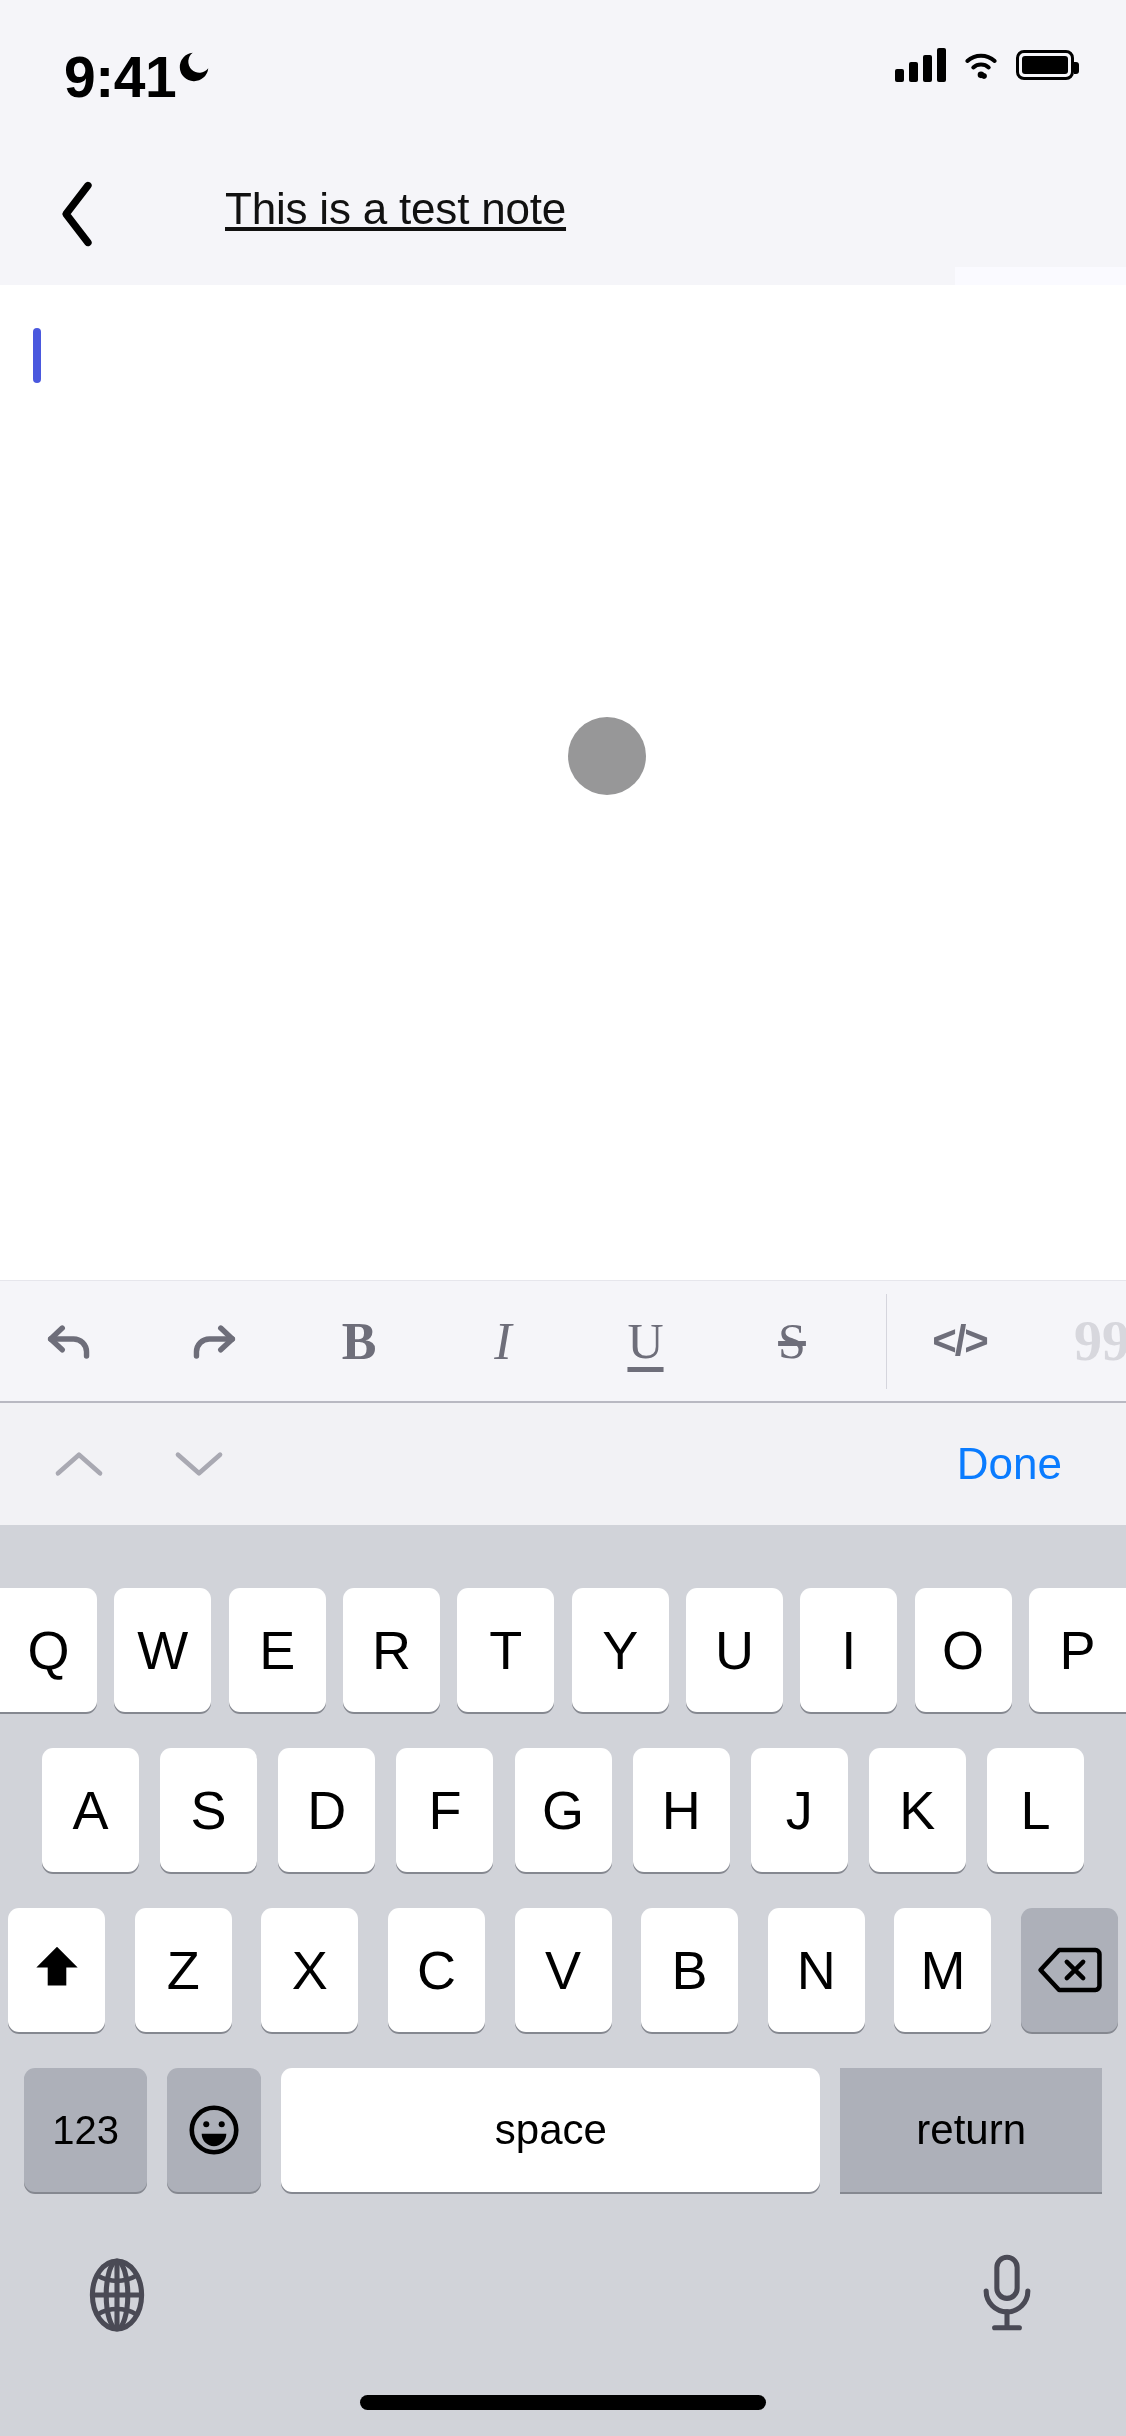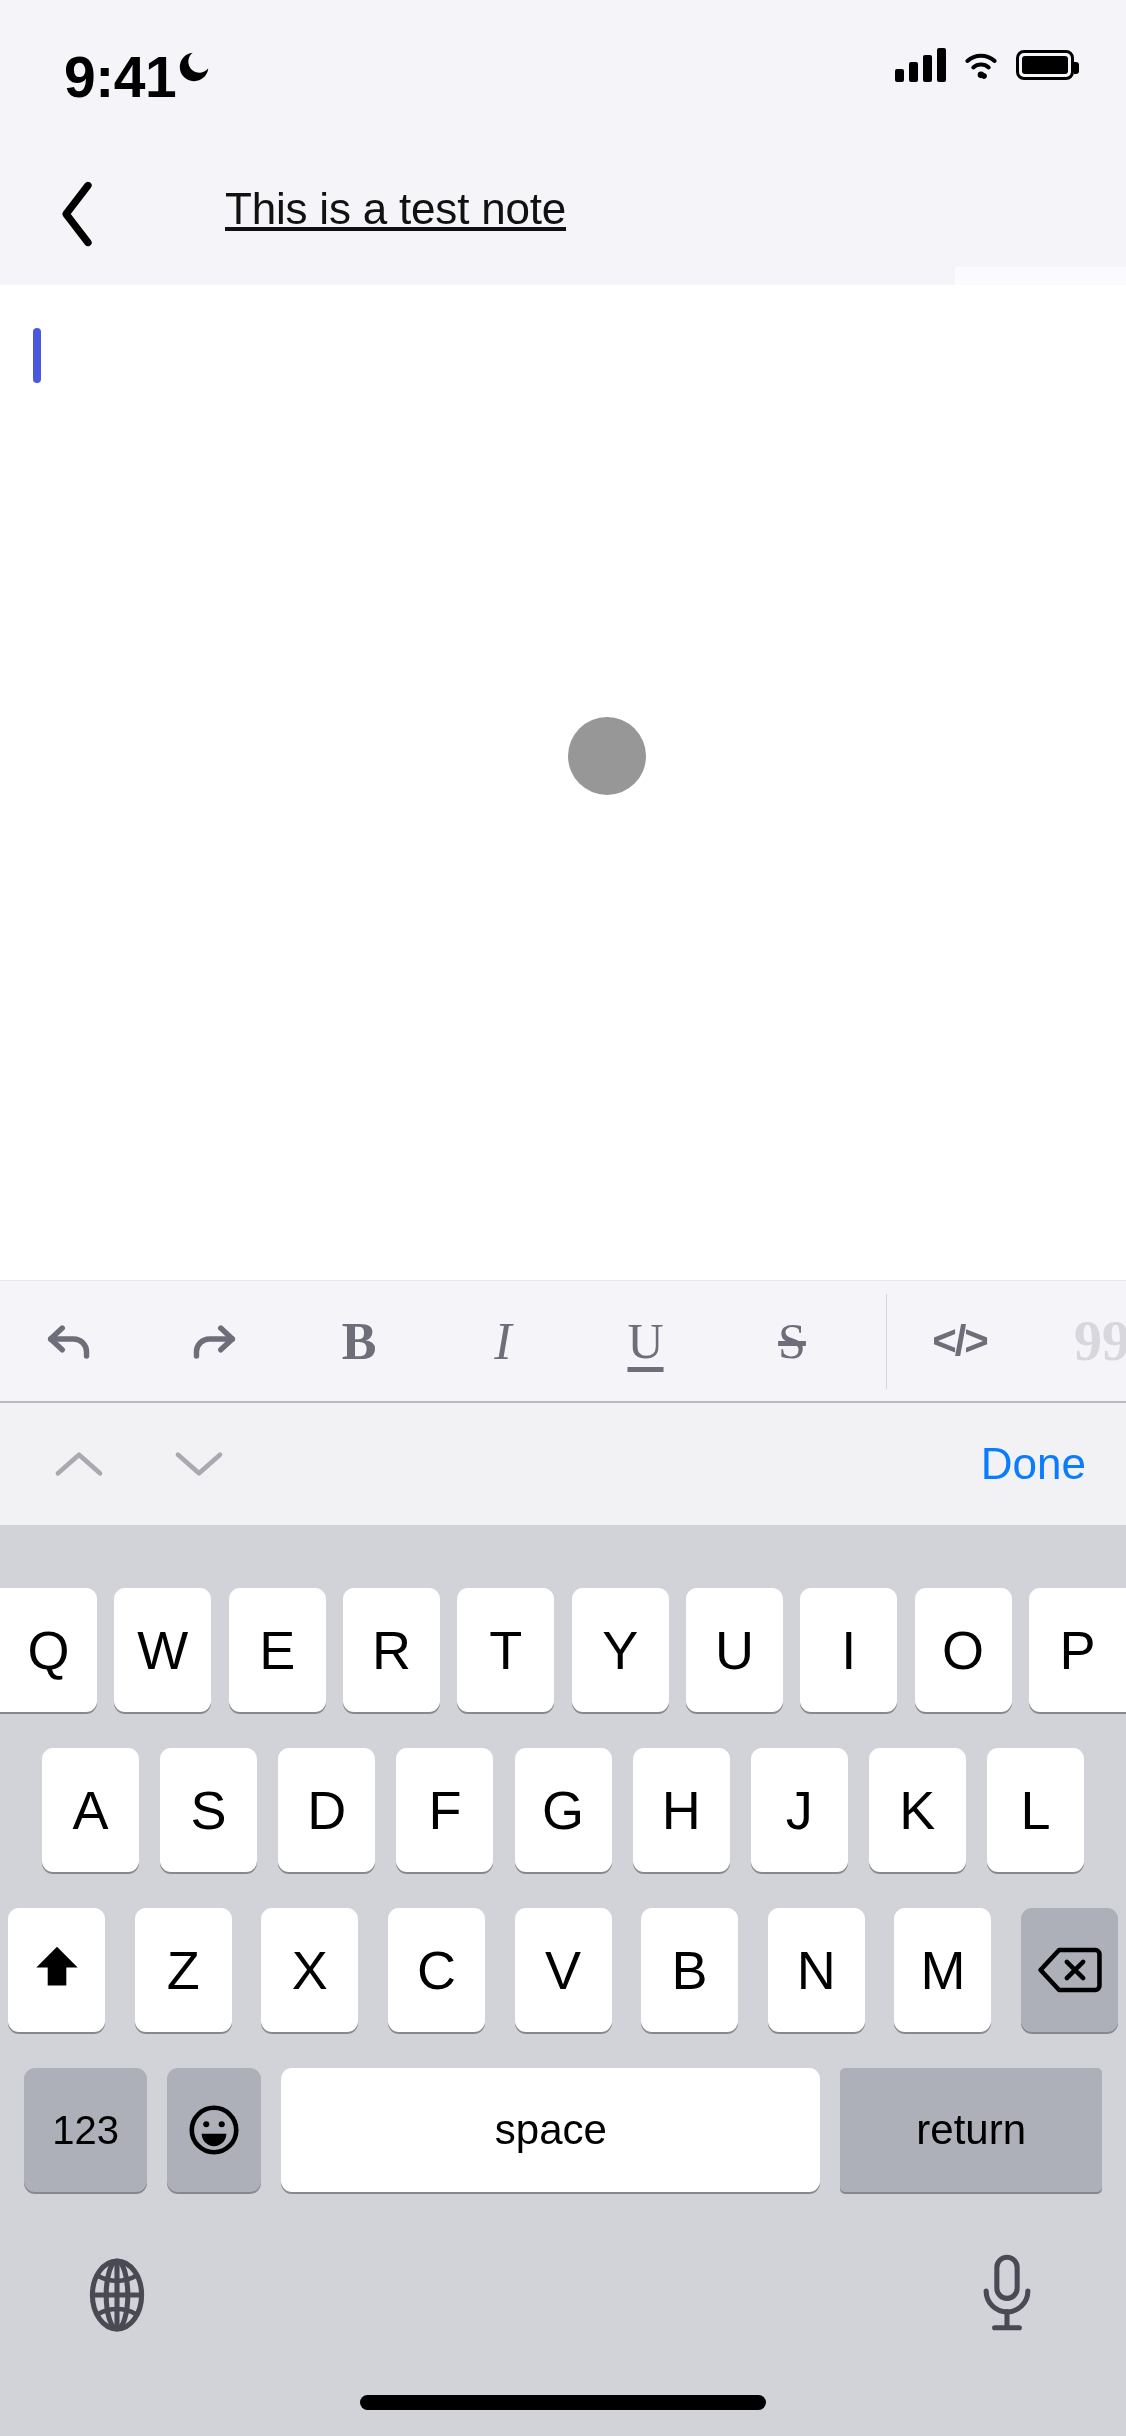--- a/index.html
+++ b/index.html
@@ -136,21 +136,21 @@
   }
   .acc-nav {
     position: absolute; left: 48px; top: 0;
     height: 122px; display: flex; align-items: center; gap: 58px;
   }
   .acc-chev {
     width: 62px; height: 62px;
     display: flex; align-items: center; justify-content: center;
   }
   .acc-done {
-    position: absolute; right: 40px; top: 0; height: 122px;
+    position: absolute; right: 64px; top: 0; height: 122px;
     display: flex; align-items: center;
     font-size: 44px; color: #0a7cff; font-weight: 400;
   }
 
   
   .keyboard {
     position: absolute; top: 1525px; left: 0;
     width: 1126px; height: 911px;
     background: #d1d3d9;
   }
@@ -188,21 +188,21 @@
   .key.kemoji {
     width: 98px; height: 124px; background: #adb0b9;
     border-radius: 11px;
   }
   .key.kspace {
     width: 560px; height: 124px; background: #ffffff;
     font-size: 42px; border-radius: 11px;
   }
   .key.kreturn {
     width: 272px; height: 124px; background: #adb0b9;
-    font-size: 42px; border-radius: 5px;
+    font-size: 42px; border-radius: 0;
   }
 
   .kbbottom {
     position: absolute; left: 0; top: 709px;
     width: 1126px; height: 202px;
   }
   .kb-globe { position: absolute; left: 82px; top: 22px; }
   .kb-mic   { position: absolute; right: 88px; top: 18px; }
 
   .home-indicator {

